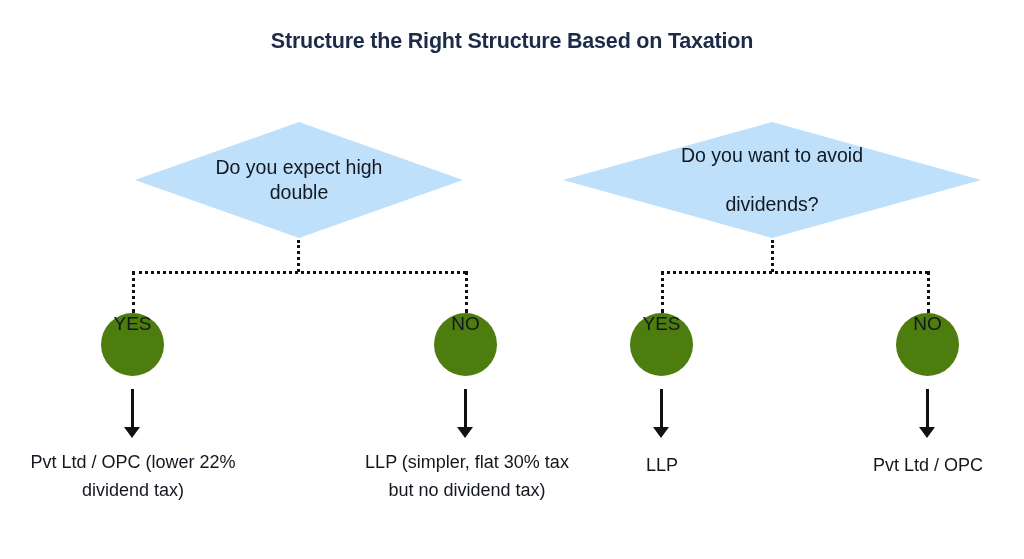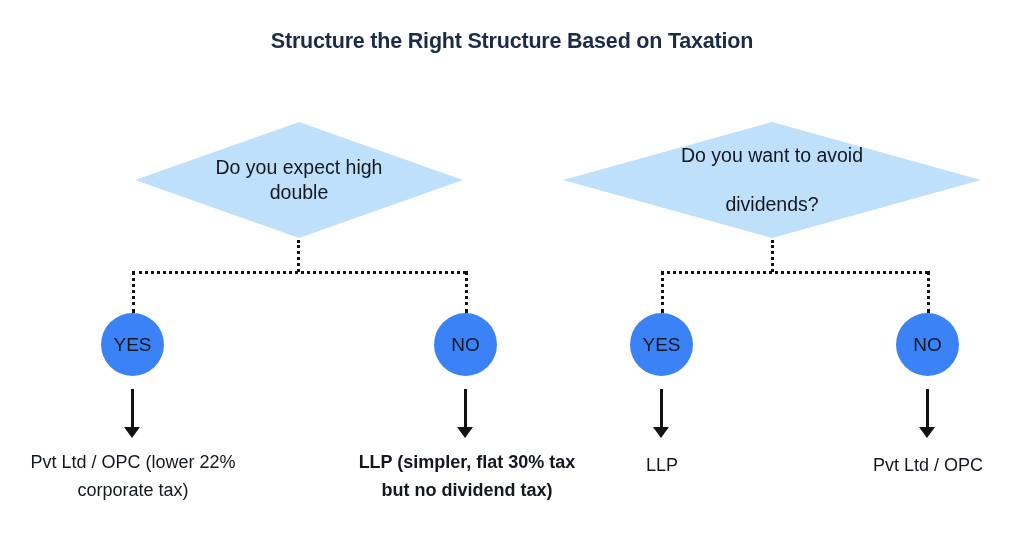--- a/index.html
+++ b/index.html
@@ -104,23 +104,23 @@
     height: 0;
     border-top: 3px dotted #111111;
   }
 
   
   .circle {
     position: absolute;
     width: 63px;
     height: 63px;
     border-radius: 50%;
-    background: #3b82f6;
+    background: #4d7c0f;
     display: flex;
-    align-items: center;
+    align-items: flex-start;
     justify-content: center;
     font-size: 19px;
     color: #13181f;
   }
 
   
   .arrow {
     position: absolute;
     width: 18px;
   }
@@ -184,23 +184,23 @@
     <div class="shaft" style="height:39px;"></div>
     <div class="head" style="top:38px;"></div>
   </div>
   <div class="arrow" style="left:456px; top:389px; height:50px;">
     <div class="shaft" style="height:39px;"></div>
     <div class="head" style="top:38px;"></div>
   </div>
 
   <div class="outcome" style="left:2px; top:449px; width:262px;">
     <span>Pvt Ltd / OPC (lower 22%</span><br>
-    <span>corporate tax)</span>
-  </div>
-  <div class="outcome" style="left:336px; top:449px; width:262px;font-weight:bold;">
+    <span>dividend tax)</span>
+  </div>
+  <div class="outcome" style="left:336px; top:449px; width:262px;">
     <span>LLP (simpler, flat 30% tax</span><br>
     <span>but no dividend tax)</span>
   </div>
 
   <div id="diamond-right" class="diamond diamond-shape">
     <div class="dtext">
       <span>Do you want to avoid</span><br>
       <br>
       <span>dividends?</span>
     </div>

